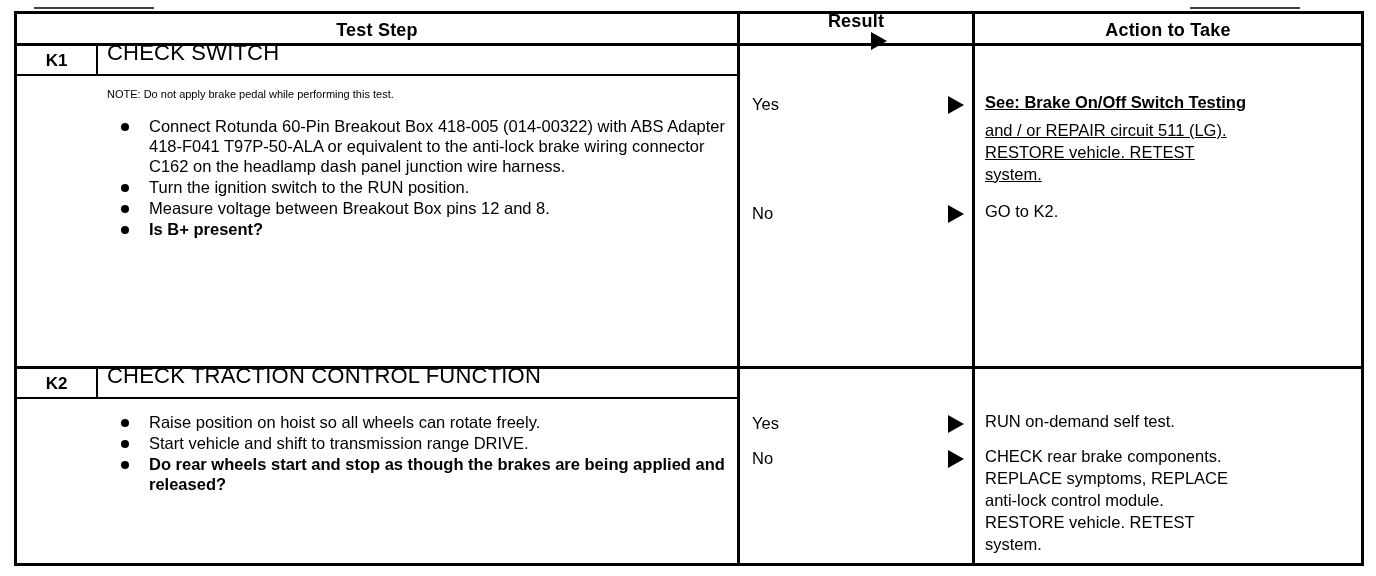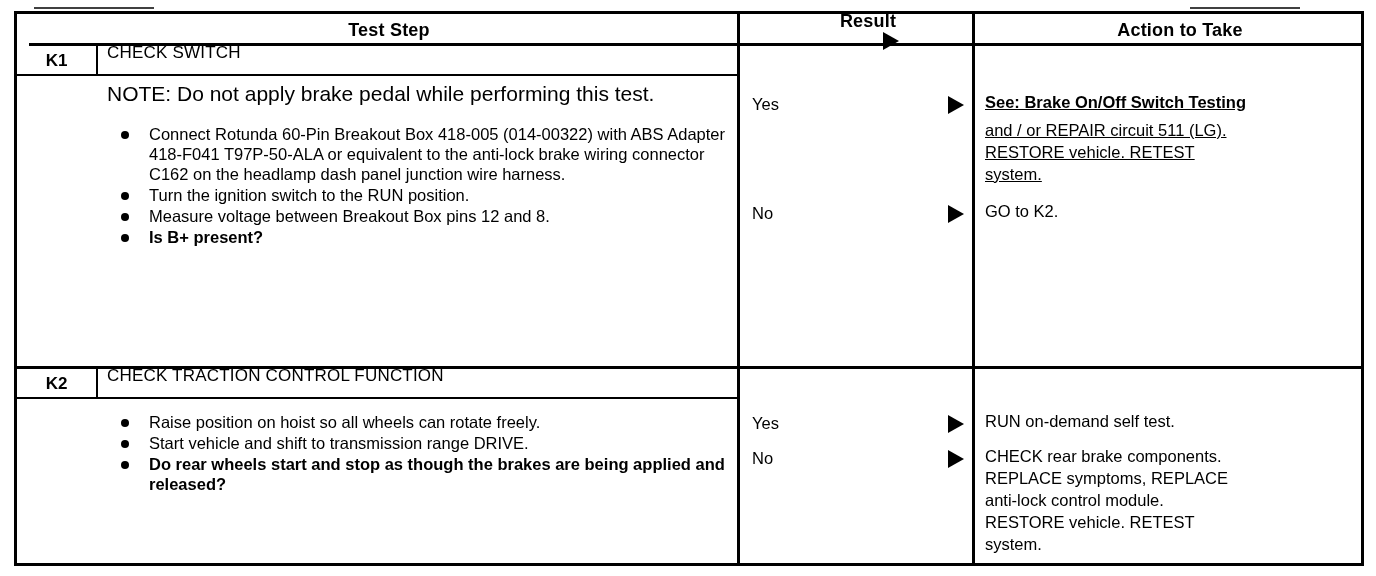--- a/index.html
+++ b/index.html
@@ -16,21 +16,21 @@
     position:absolute;
     left:14px; top:11px;
     width:1350px; height:555px;
     box-sizing:border-box;
     border:3px solid #000;
     background:#fff;
   }
 
   
   .hdr{
-    position:absolute; left:12px; top:0; right:0; height:32px;
+    position:absolute; left:0; top:0; right:0; height:32px;
     border-bottom:3px solid #000;
     box-sizing:border-box;
   }
   .hdr-cell{
     position:absolute; top:0; height:32px;
     display:flex; align-items:center; justify-content:center;
     font-weight:bold; font-size:18px; letter-spacing:.2px;
   }
   .hdr-test   { left:0px;   width:720px; }
   .hdr-result { left:723px; width:232px;flex-direction:column; }
@@ -51,26 +51,26 @@
   
   .kband{position:absolute; left:0; width:720px; height:30px; box-sizing:border-box; border-bottom:2px solid #000;}
   .kband .kletter{
     position:absolute; left:0; top:0; width:79px; height:30px;
     display:flex; align-items:center; justify-content:center;
     font-weight:bold; font-size:17px;
   }
   .kband .ktitle{
     position:absolute; left:90px; top:0; height:14px;
     display:flex; align-items:center;
-    font-size:17px; letter-spacing:.2px;
+    font-size:22px; letter-spacing:.2px;
   }
 
   
   .steps{position:absolute; left:90px; width:620px;}
-  .note{font-size:21px; line-height:20px; margin:0 0 20px 0;}
+  .note{font-size:11px; line-height:20px; margin:0 0 12px 0;}
   ul.bullets{list-style:none; margin:0; padding:0;}
   ul.bullets li{
     position:relative;
     padding-left:42px;
     font-size:16.5px;
     line-height:20px;
     margin:0 0 1px 0;
   }
   ul.bullets li .bul{
     position:absolute; left:14px; top:7px;

